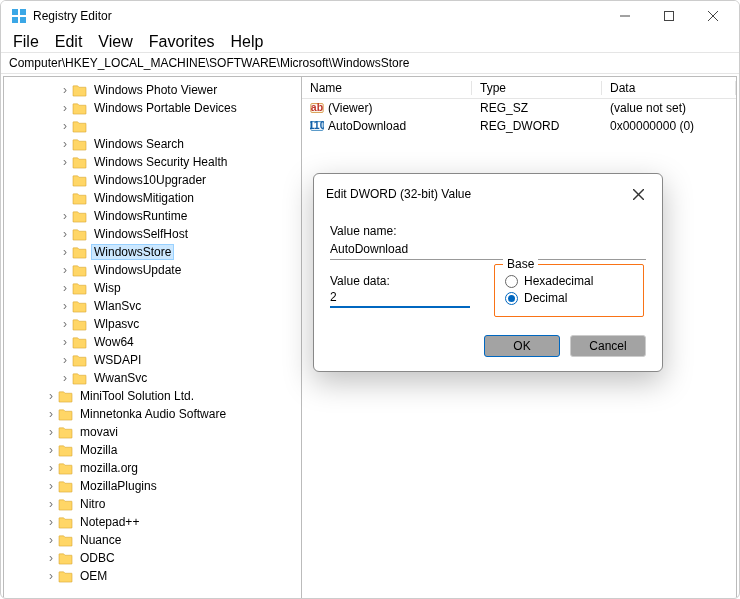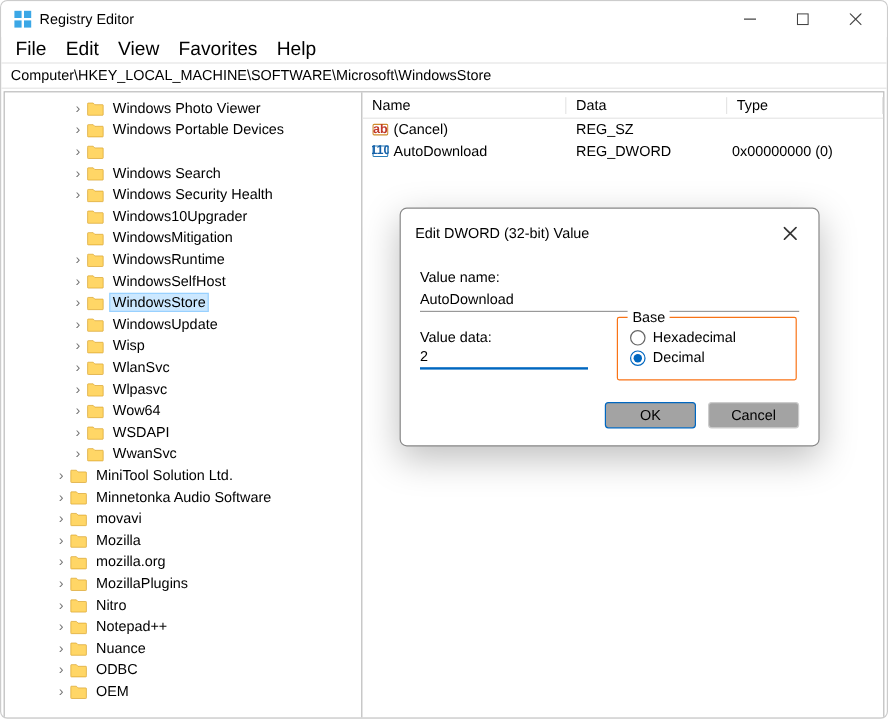--- a/index.html
+++ b/index.html
@@ -21,21 +21,21 @@
 .label-bg { padding: 0 2px; border: 1px solid transparent; }
 .values { flex: 1; }
 .values-header { display: flex; border-bottom: 1px solid #e5e5e5; height: 22px; align-items: center; }
 .values-header .col { padding: 0 8px; font-size: 12px; color: #000; border-right: 1px solid #e5e5e5; }
 .colname { width: 170px; } .coltype { width: 130px; } .coldata { flex: 1; }
 .value-row { display: flex; height: 18px; align-items: center; }
 .value-row .cell { padding: 0 8px; font-size: 12px; }
 .value-row .cname { width: 170px; display: flex; align-items: center; gap: 4px; }
 .value-row .ctype { width: 130px; } .value-row .cdata { flex: 1; }
 .val-icon { width: 14px; height: 14px; flex-shrink: 0; }
-.dialog { position: absolute; left: 332px; top: 172px; width: 350px; background: #fff; border: 1px solid #888; border-radius: 6px; box-shadow: 0 10px 30px rgba(0,0,0,0.25); }
+.dialog { position: absolute; left: 312px; top: 172px; width: 350px; background: #fff; border: 1px solid #888; border-radius: 6px; box-shadow: 0 10px 30px rgba(0,0,0,0.25); }
 .dialog-title { display: flex; align-items: center; padding: 8px 12px; font-size: 12px; }
 .dialog-title .dt { flex: 1; }
 .dialog-close { width: 24px; height: 24px; display: flex; align-items: center; justify-content: center; color: #333; }
 .dialog-body { padding: 6px 16px 14px 16px; }
 .field-label { font-size: 12px; color: #000; margin-top: 4px; }
 .value-name-disp { border-bottom: 1px solid #999; padding: 2px 0 3px 0; margin-bottom: 10px; margin-top:2px; }
 .row2 { display: flex; gap: 24px; }
 .value-data-col { width: 140px; }
 .value-data-input { width: 100%; border: none; border-bottom: 2px solid #0067c0; padding: 2px 0; font-size: 12px; outline: none; }
 .base-group { border: 1px solid #f97316; border-radius: 2px; padding: 6px 10px 8px 10px; position: relative; margin-top: -6px; width: 150px; }
@@ -285,33 +285,34 @@
         <span class="chev">›</span>
         <svg class="folder-icon" viewBox="0 0 16 14">
           <path d="M1 3 C1 2 1 2 2 2 L6 2 L7.5 3.5 L14 3.5 C15 3.5 15 3.5 15 4.5 L15 12 C15 13 15 13 14 13 L2 13 C1 13 1 13 1 12 Z" fill="#ffd666" stroke="#d6a12a" stroke-width="0.6"></path>
         </svg>
         <span class="label-bg">OEM</span>
       </div>
     </div>
   <div class="values">
     <div class="values-header">
       <div class="col colname">Name</div>
+      <div class="col coltype">Type</div>
       <div class="col coldata">Data</div>
-      <div class="col coltype">Type</div>
     </div>
     <div id="value-rows">
         <div class="value-row">
           <div class="cell cname">
             <svg class="val-icon" viewBox="0 0 16 16">
               <rect x="1" y="3" width="14" height="10" rx="1" fill="#fff" stroke="#d08a2a"></rect>
               <text x="8" y="11" font-size="7" text-anchor="middle" fill="#c0392b" font-weight="bold">ab</text>
             </svg>
-            <span>(Cancel)</span>
+            <span>(Viewer)</span>
           </div>
           <div class="cell ctype">REG_SZ</div>
+          <div class="cell cdata">(value not set)</div>
         </div>
         <div class="value-row">
           <div class="cell cname">
             <svg class="val-icon" viewBox="0 0 16 16">
               <rect x="1" y="3" width="14" height="10" rx="1" fill="#fff" stroke="#2a7db8"></rect>
               <text x="8" y="11" font-size="6" text-anchor="middle" fill="#1560a8" font-weight="bold">110</text>
             </svg>
             <span>AutoDownload</span>
           </div>
           <div class="cell ctype">REG_DWORD</div>

